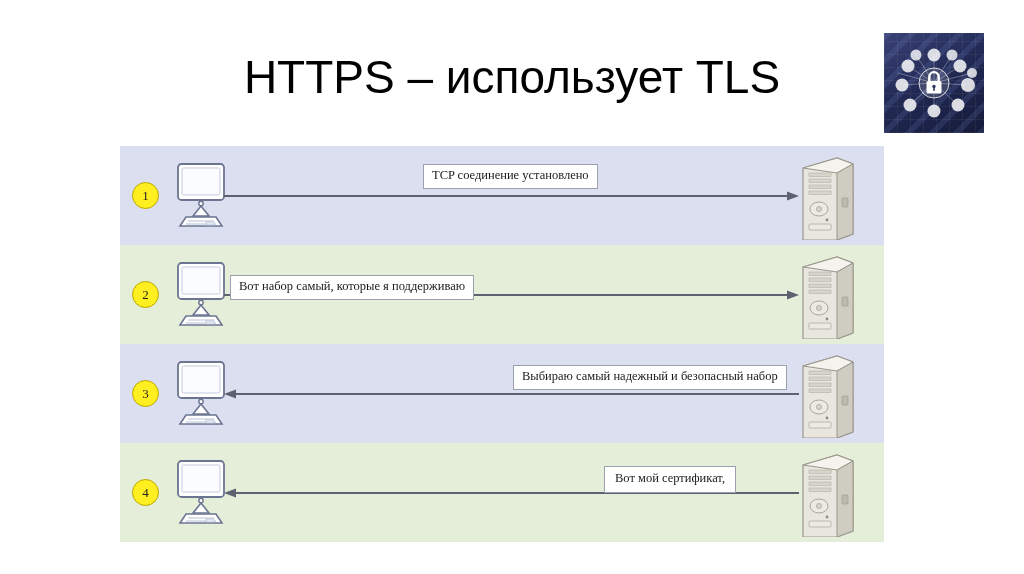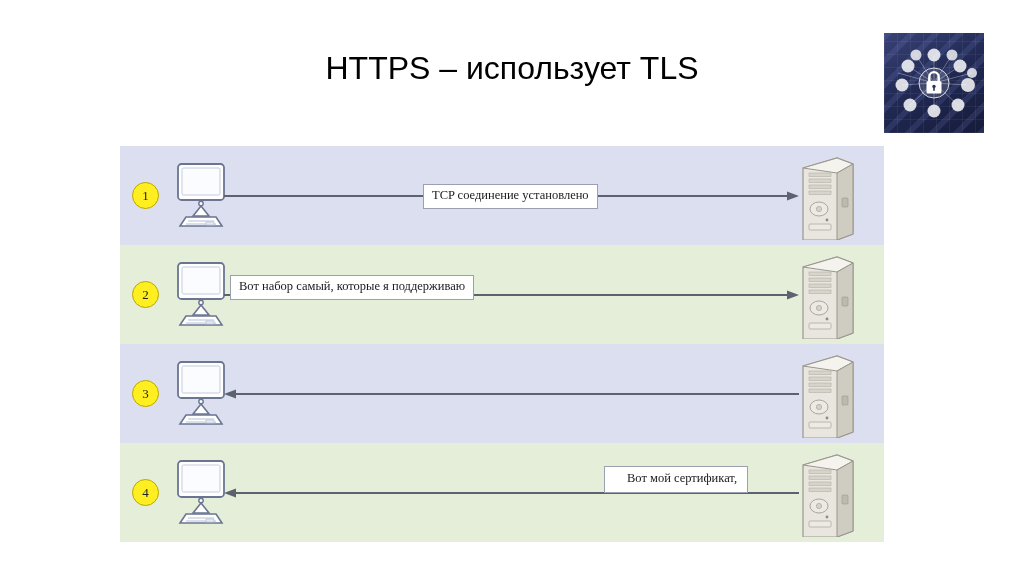--- a/index.html
+++ b/index.html
@@ -9,21 +9,21 @@
     font-family:"Liberation Sans", sans-serif;
     overflow:hidden;
     position:relative;
   }
 
   
   .slide-title{
     position:absolute;
     left:0;top:50px;width:100%;
     text-align:center;
-    font-size:32px;
+    font-size:46px;
     font-weight:400;
     letter-spacing:0px;
     color:#000000;
     font-family:"Liberation Sans", sans-serif;
   }
 
   
   .hero-image{
     position:absolute;
     left:884px;top:33px;
@@ -102,24 +102,24 @@
     border:1px solid #9aa0ae;
     box-sizing:border-box;
     font-family:"Liberation Serif", serif;
     font-size:12.5px;
     color:#1b1b1b;
     line-height:1.25;
     padding:3px 8px 4px 8px;
     white-space:nowrap;
     text-align:center;
   }
-  .msg-1{left:303px;top:18px;margin-top:20px;}
+  .msg-1{left:303px;top:18px;}
   .msg-2{left:110px;top:30px;}
   .msg-3{left:393px;top:21px;}
-  .msg-4{left:484px;top:23px;padding:4px 10px 5px 22px;}
+  .msg-4{left:484px;top:23px;padding:4px 10px 5px 10px;}
   .msg-line{display:block;}
 </style>
 </head>
 <body>
 
 <div class="slide-title">HTTPS – использует TLS</div>
 
 <div class="hero-image">
   <div class="cubes"></div>
   <svg viewBox="0 0 100 100" width="100" height="100" aria-hidden="true">
@@ -262,20 +262,23 @@
         <line x1="20" y1="64" x2="50" y2="64"></line>
       </g>
       <rect x="40" y="62" width="8" height="3" fill="#e6eaf3" stroke="#b6bfd3" stroke-width=".7"></rect>
     </svg>
 
     <svg class="arrow" viewBox="0 0 575 12" preserveAspectRatio="none">
       <line x1="9" y1="6" x2="575" y2="6" stroke="#5c6270" stroke-width="2.2"></line>
       <path d="M0 6 L12 1.6 L12 10.4 Z" fill="#5c6270"></path>
     </svg>
 
+    <div class="msg msg-3">
+      <span class="msg-line">Выбираю самый надежный и безопасный набор</span>
+    </div>
 
     <svg class="server-icon" viewBox="0 0 62 86">
       <path d="M6 14 L40 4 L56 10 L56 80 L40 86 L6 86 Z" fill="#e8e6df" stroke="#9a978d" stroke-width="1.2"></path>
       <path d="M6 14 L40 4 L56 10 L40 19 Z" fill="#f4f3ee" stroke="#9a978d" stroke-width="1"></path>
       <path d="M40 19 L56 10 L56 80 L40 86 Z" fill="#cfccc2" stroke="#9a978d" stroke-width="1"></path>
       <g fill="#d7d4cb" stroke="#b3b0a6" stroke-width=".6">
         <rect x="12" y="19" width="22" height="3.4"></rect>
         <rect x="12" y="25" width="22" height="3.4"></rect>
         <rect x="12" y="31" width="22" height="3.4"></rect>
         <rect x="12" y="37" width="22" height="3.4"></rect>

